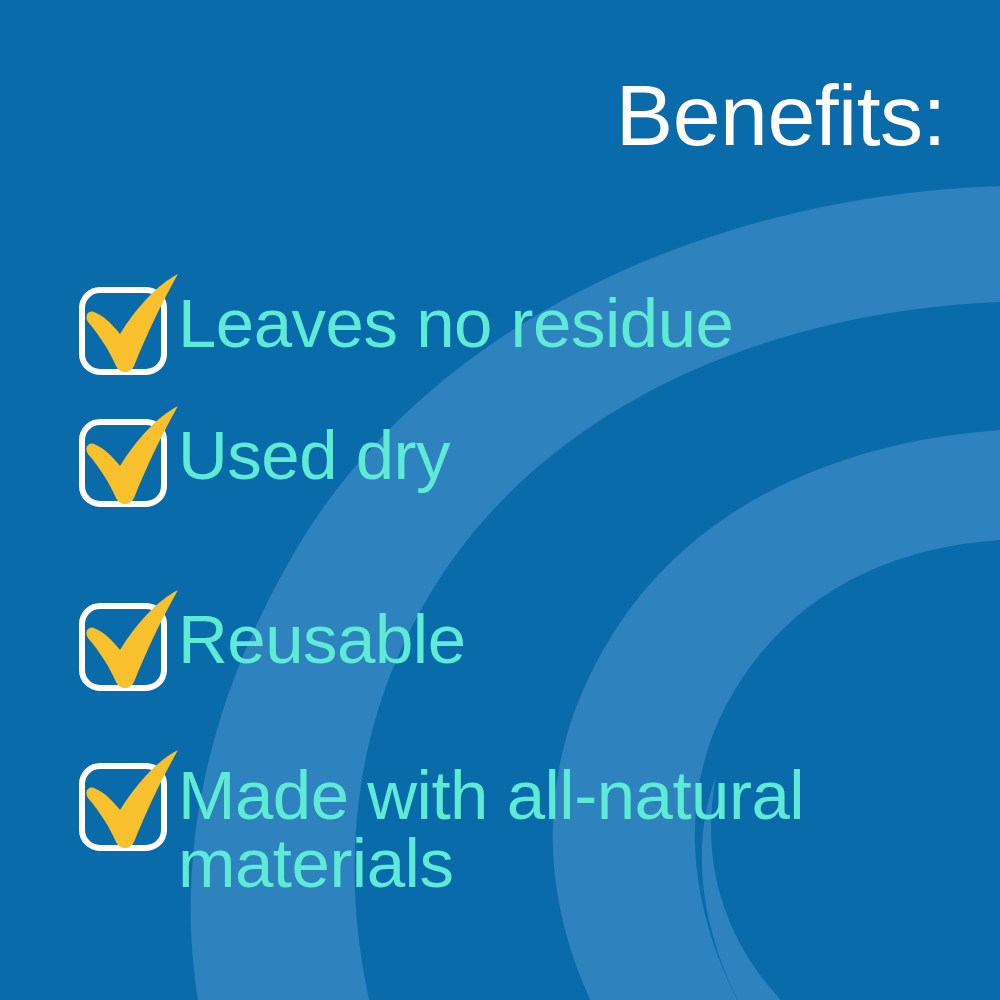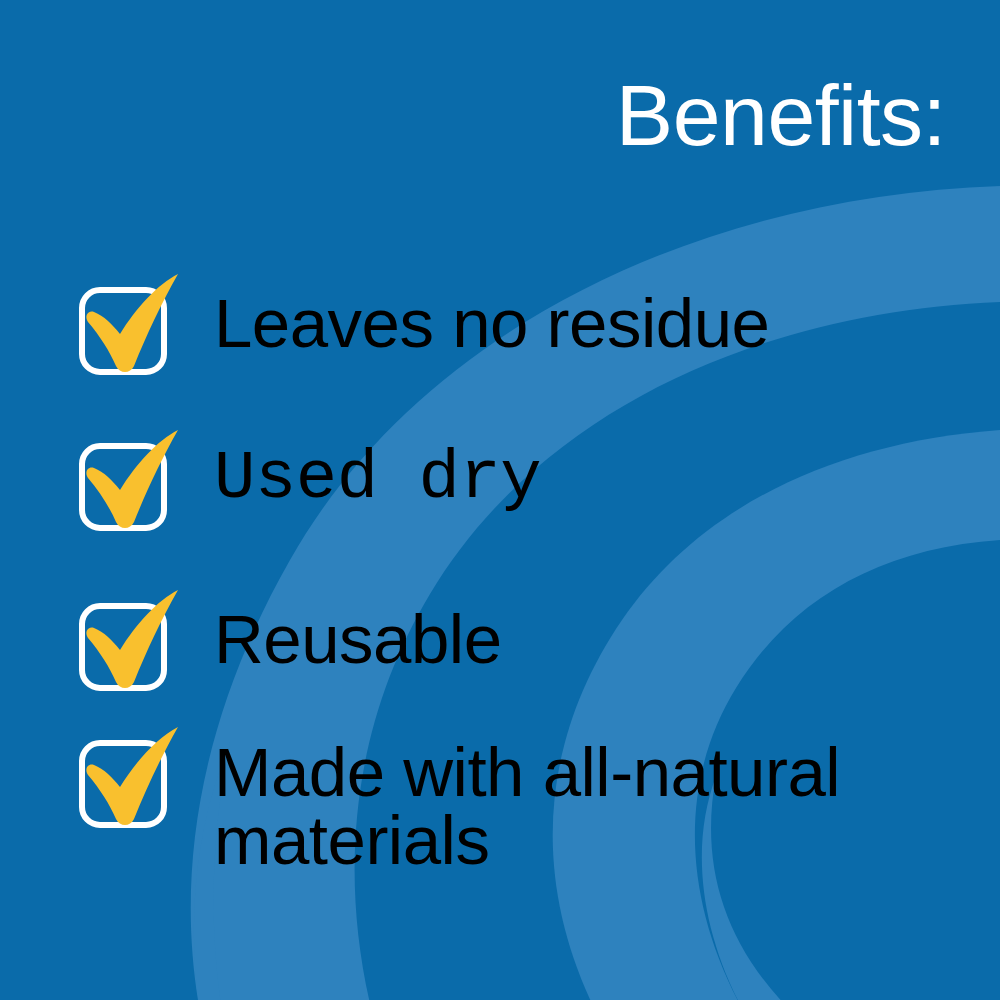--- a/index.html
+++ b/index.html
@@ -49,47 +49,46 @@
     width: 1000px;
     height: 1000px;
   }
   .benefit-row {
     position: absolute;
     left: 78px;
     display: flex;
     align-items: flex-start;
   }
   .benefit-row[data-row="0"] { top: 272px; }
-  .benefit-row[data-row="1"] { top: 428px; font-family: Liberation Mono, monospace; }
+  .benefit-row[data-row="1"] { top: 404px; }
   .benefit-row[data-row="2"] { top: 588px; text-align: center; }
-  .benefit-row[data-row="3"] { top: 725px; }
+  .benefit-row[data-row="3"] { top: 748px; }
 
   .checkbox-icon {
     position: relative;
     width: 100px;
     height: 104px;
     flex: 0 0 auto;
     margin-top: 2px;
   }
   .checkbox-icon svg {
     position: absolute;
     left: 0;
     top: 0;
     width: 100px;
     height: 104px;
     overflow: visible;
   }
 
   .benefit-label {
-    color: #000000;
+    color: #5eead4;
     font-size: 69px;
     line-height: 0.98;
     font-weight: 400;
     letter-spacing: -0.5px;
-    margin-left: 36px;
     margin-top: 18px;
     max-width: 720px;
     white-space: pre-line;
   }
   .benefit-row[data-row="3"] .benefit-label {
     margin-top: 14px;
   }
 </style>
 </head>
 <body>

